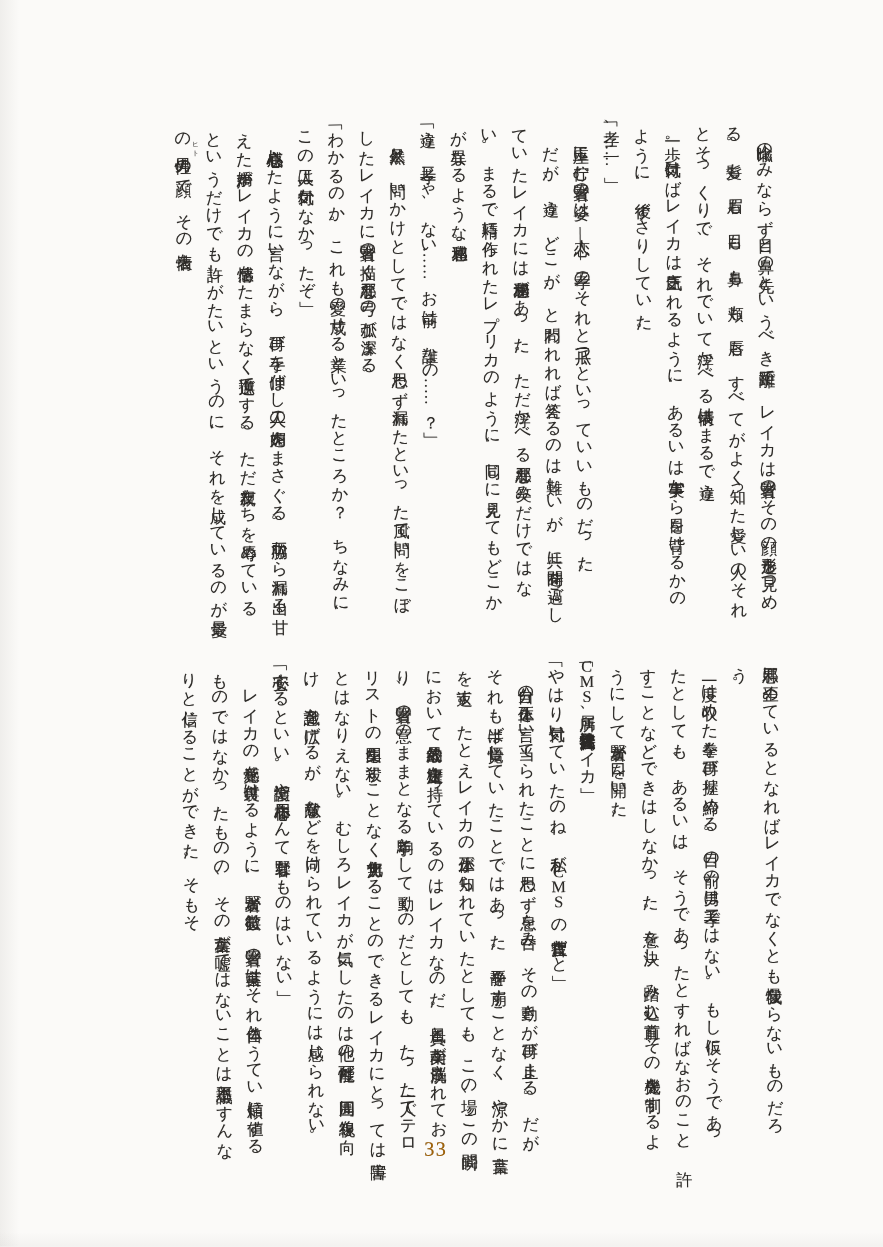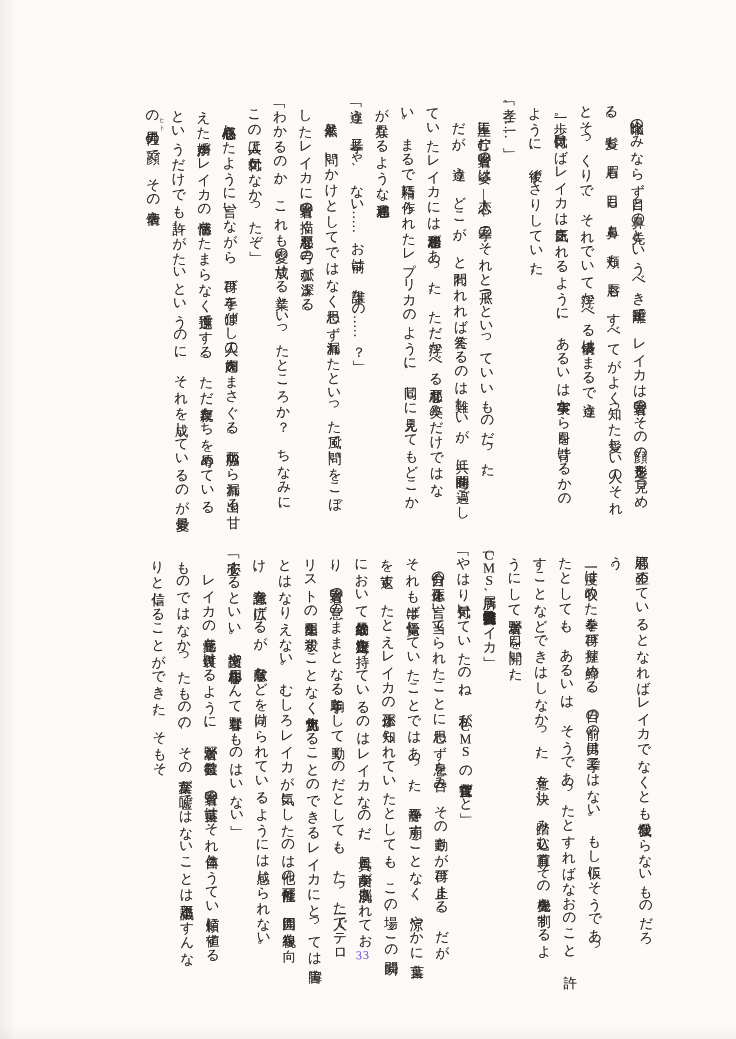--- a/index.html
+++ b/index.html
@@ -60,23 +60,23 @@
     text-orientation: upright;
     letter-spacing: -0.18em;
   }
   .page-number {
     position: absolute;
     left: 334px;
     top: 948px;
     width: 48px;
     text-align: center;
     font-family: "Liberation Serif", "DejaVu Serif", serif;
-    font-size: 12px;
+    font-size: 17px;
     letter-spacing: 1px;
-    color: #8b5cf6;
+    color: #a16207;
     text-shadow: 0 0 0.5px rgba(51,49,46,0.4);
   }
 </style>
 </head>
 <body>
 
 <div class="sheet"></div>
 
 <div class="content">
   <div class="tblock" id="top-block">

